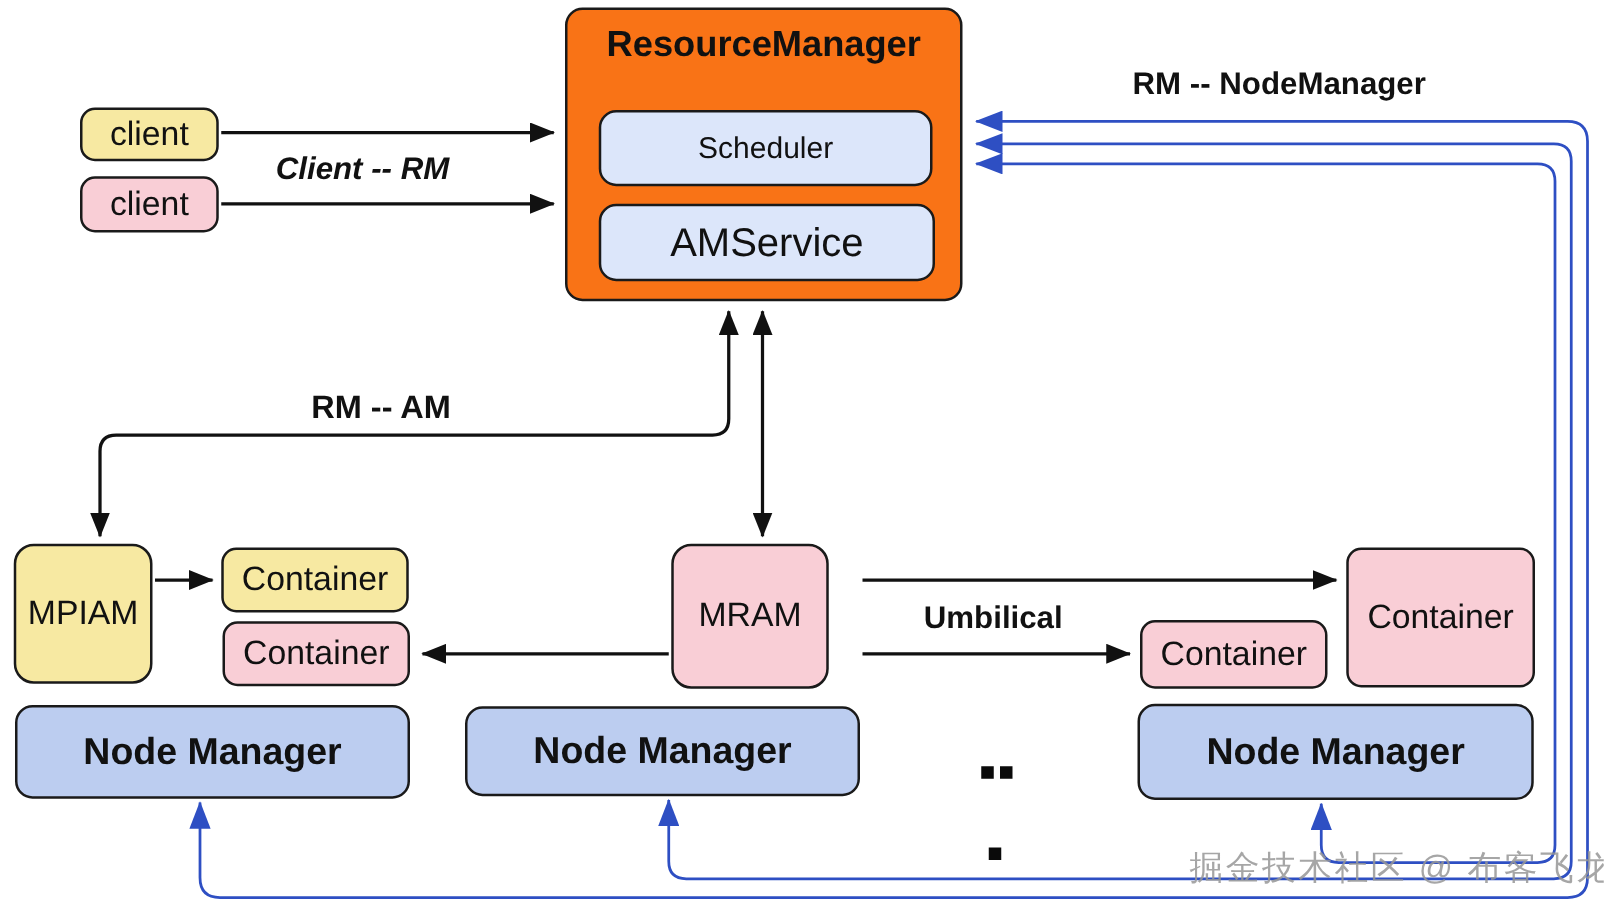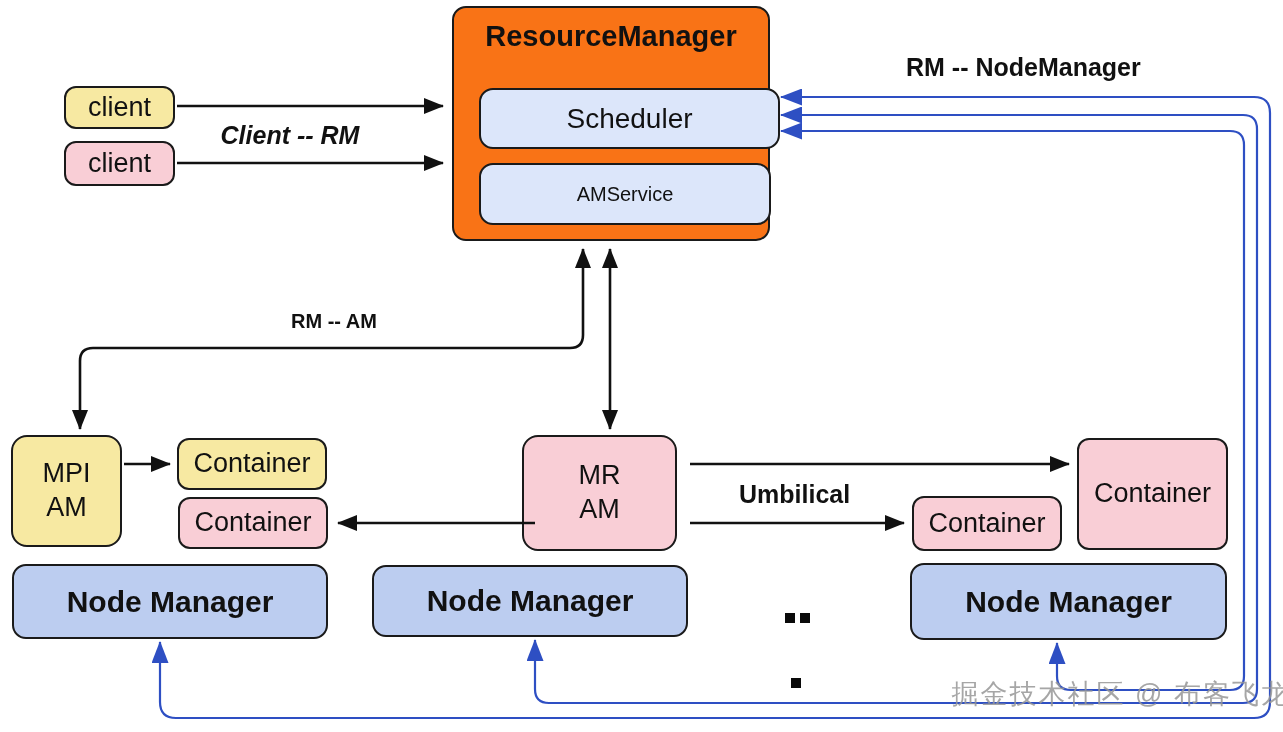--- a/index.html
+++ b/index.html
@@ -39,57 +39,57 @@
   }
   #svg-layer{position:absolute;left:0;top:0;z-index:2;}
   .dot{
     position:absolute;width:10px;height:10px;background:#0a0a0a;z-index:1;
   }
   #watermark{
     position:absolute;left:930px;top:676px;width:360px;
     text-align:right;font-size:27px;letter-spacing:2px;
     color:rgba(150,150,150,0.85);z-index:4;white-space:nowrap;
   }
-  .two-line{flex-direction:column;}
+  .two-line{flex-direction:row;}
 </style>
 </head>
 <body>
 
 <div class="box yellow r12" style="left:64px;top:86px;width:111px;height:43px;">
   <span>client</span>
 </div>
 
 <div class="box pink r12" style="left:64px;top:141px;width:111px;height:45px;">
   <span>client</span>
 </div>
 
 <div class="box rmblue r14" style="left:452px;top:6px;width:318px;height:235px;">
   <div id="rm-title">ResourceManager</div>
-  <div class="box innerblue r14" style="left:25px;top:80px;width:301px;height:61px;font-size:28px;text-align:center;">
+  <div class="box innerblue r14" style="left:25px;top:80px;width:267px;height:61px;font-size:24px;text-align:center;">
     <span>Scheduler</span>
   </div>
-  <div class="box innerblue r14" style="left:25px;top:155px;width:292px;height:62px;font-size:20px;">
+  <div class="box innerblue r14" style="left:25px;top:155px;width:269px;height:62px;font-size:32px;">
     <span>AMService</span>
   </div>
 </div>
 
 <div class="box yellow r16 two-line" style="left:11px;top:435px;width:111px;height:112px;">
   <span>MPI</span>
   <span>AM</span>
 </div>
 
 <div class="box yellow r12" style="left:177px;top:438px;width:150px;height:52px;">
   <span>Container</span>
 </div>
 
 <div class="box pink r12" style="left:178px;top:497px;width:150px;height:52px;">
   <span>Container</span>
 </div>
 
-<div class="box pink r16 two-line" style="left:522px;top:435px;width:155px;height:116px;">
+<div class="box pink r16 two-line" style="left:537px;top:435px;width:126px;height:116px;">
   <span>MR</span>
   <span>AM</span>
 </div>
 
 <div class="box pink r12" style="left:912px;top:496px;width:150px;height:55px;">
   <span>Container</span>
 </div>
 
 <div class="box pink r12" style="left:1077px;top:438px;width:151px;height:112px;">
   <span>Container</span>
@@ -128,21 +128,21 @@
 
   <path d="M781,97 H1254 Q1270,97 1270,113 V702 Q1270,718 1254,718 H176 Q160,718 160,702 V642" stroke="#2e4fc3" stroke-width="2.2" fill="none" marker-start="url(#blu)" marker-end="url(#blu)"></path>
   <path d="M781,115 H1243 Q1257,115 1257,129 V689 Q1257,703 1243,703 H549 Q535,703 535,689 V640" stroke="#2e4fc3" stroke-width="2.2" fill="none" marker-start="url(#blu)" marker-end="url(#blu)"></path>
   <path d="M781,131 H1230 Q1244,131 1244,145 V676 Q1244,690 1230,690 H1071 Q1057,690 1057,676 V643" stroke="#2e4fc3" stroke-width="2.2" fill="none" marker-start="url(#blu)" marker-end="url(#blu)"></path>
 </svg>
 
 <div class="edge-label" style="left:207px;top:121px;width:166px;text-align:center;font-style:italic;">Client -- RM</div>
 
 <div class="edge-label" style="left:862px;top:53px;margin-left:44px;">RM -- NodeManager</div>
 
-<div class="edge-label" style="left:249px;top:310px;font-size:20px;margin-left:42px;">RM -- AM</div>
+<div class="edge-label" style="left:249px;top:310px;font-size:26px;">RM -- AM</div>
 
 <div class="edge-label" style="left:739px;top:480px;">Umbilical</div>
 
 <div class="dot" style="left:785px;top:613px;"></div>
 <div class="dot" style="left:800px;top:613px;"></div>
 <div class="dot" style="left:791px;top:678px;"></div>
 
 <div id="watermark">掘金技术社区 @ 布客飞龙</div>
 
 </body></html>

